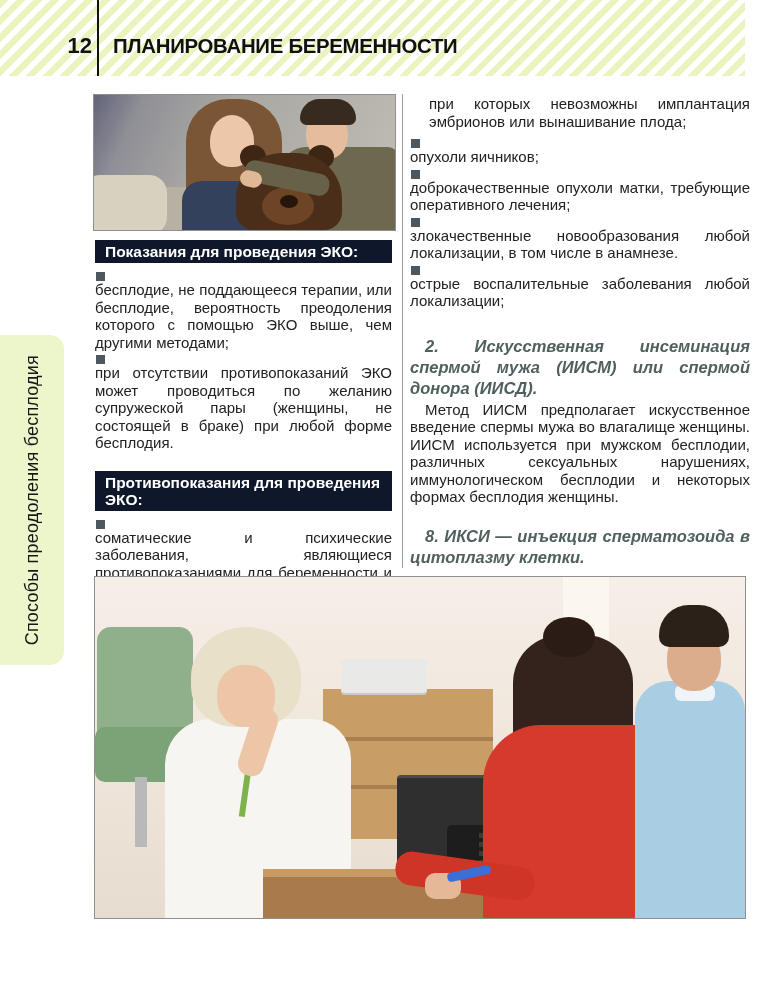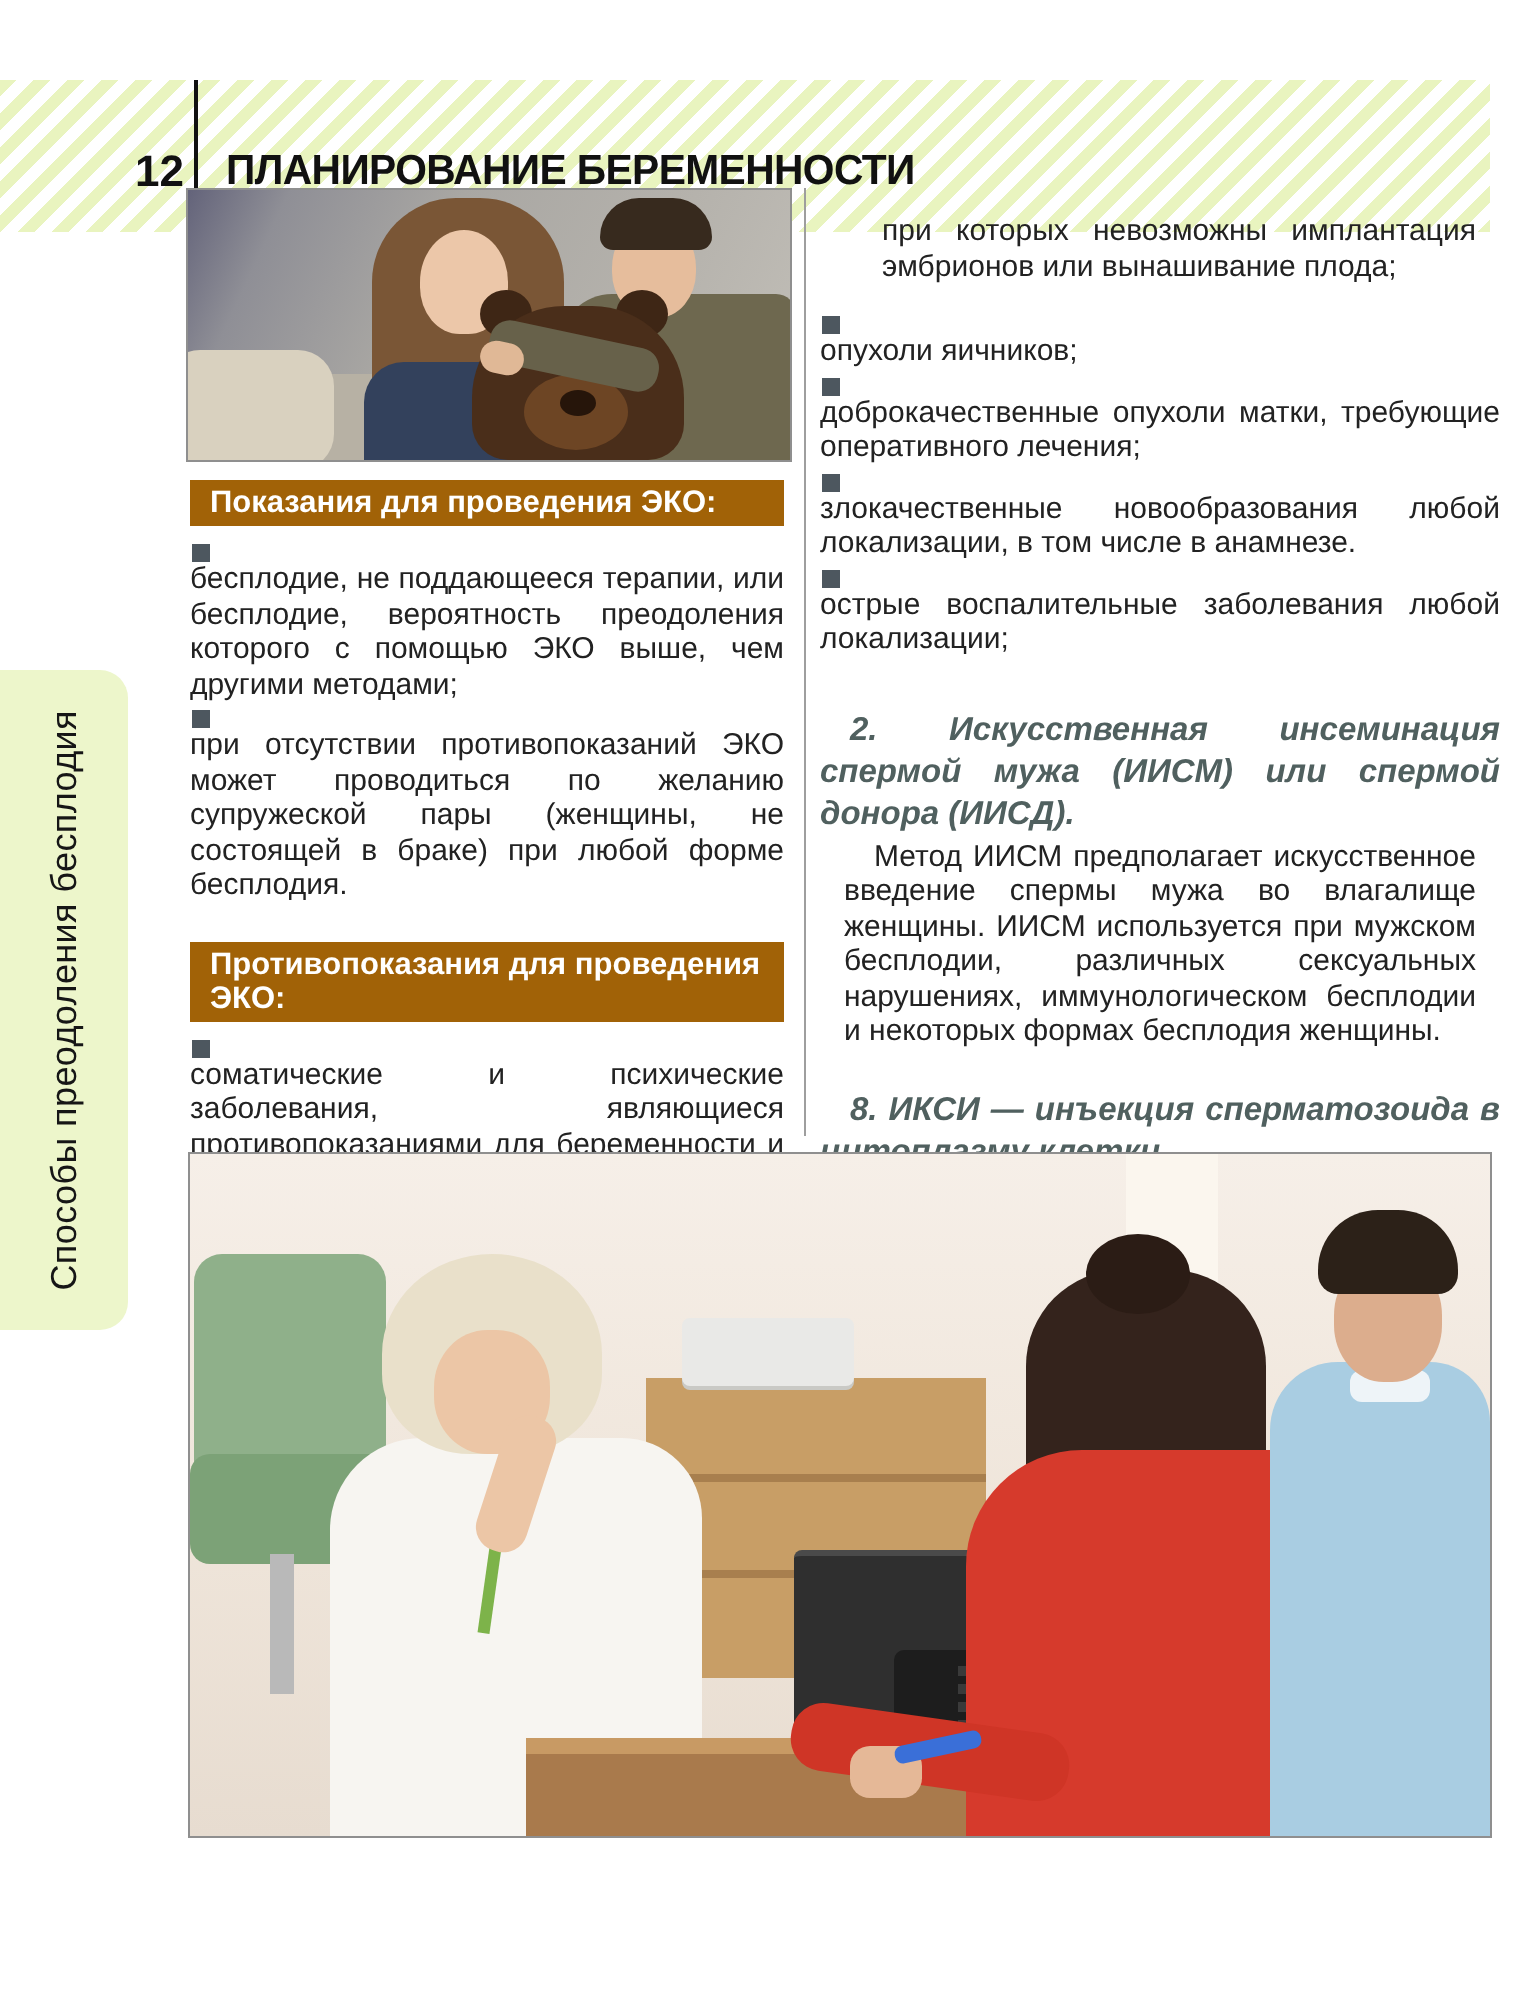--- a/index.html
+++ b/index.html
@@ -1,49 +1,49 @@
 <!DOCTYPE html>
 <html lang="ru"><head>
 <meta charset="utf-8">
 <style>
   html,body{margin:0;padding:0;background:#fff;}
   #page{position:relative;width:762px;height:1000px;background:#ffffff;overflow:hidden;
         font-family:"Liberation Sans",sans-serif;color:#222;}
 
   
   .header{position:absolute;left:0;top:0;width:745px;height:76px;
-          background:repeating-linear-gradient(135deg,#e9f4bf 0 6px,#ffffff 6px 12px);margin-top:40px;}
+          background:repeating-linear-gradient(135deg,#e9f4bf 0 6px,#ffffff 6px 12px);}
   .page-number{position:absolute;left:56px;top:33px;width:36px;text-align:right;
                font-size:22px;font-weight:bold;color:#111;line-height:26px;}
   .header-vline{position:absolute;left:97px;top:0;width:2px;height:76px;background:#111;}
   .page-title{position:absolute;left:113px;top:33px;font-size:21px;font-weight:bold;color:#111;
               line-height:26px;letter-spacing:-0.3px;transform:scaleX(0.97);transform-origin:left center;white-space:nowrap;}
 
   
   .side-tab{position:absolute;left:0;top:335px;width:64px;height:330px;background:#edf6cb;
             border-radius:0 14px 14px 0;display:flex;align-items:center;justify-content:center;}
   .side-tab span{writing-mode:vertical-rl;transform:rotate(180deg);font-size:18px;color:#161616;
                  letter-spacing:0.2px;white-space:nowrap;}
 
   
   .col-divider{position:absolute;left:402px;top:94px;width:1px;height:474px;background:#9e9e9e;}
   .left-col{position:absolute;left:95px;top:240px;width:297px;}
   .right-col{position:absolute;left:410px;top:95px;width:340px;}
 
-  .bar-heading{background:#a16207;color:#fff;font-weight:bold;font-size:15.5px;line-height:17px;
+  .bar-heading{background:#0f172a;color:#fff;font-weight:bold;font-size:15.5px;line-height:17px;
                padding:3px 8px 3px 10px;}
   .bar-heading.two-line{line-height:17px;}
 
   ul.sq{list-style:none;margin:5px 0 0 0;padding:0;}
   ul.sq li{display:flex;align-items:flex-start;font-size:15px;line-height:17.5px;
            text-align:justify;hyphens:auto;flex-direction:column;}
   .sq-icon{flex:0 0 9px;width:9px;height:9px;background:#4d575f;margin:4px 9px 0 1px;}
   ul.sq li > div{flex:1;}
 
-  .body-text{font-size:15px;line-height:17.5px;text-align:justify;hyphens:auto;margin:12px;}
+  .body-text{font-size:15px;line-height:17.5px;text-align:justify;hyphens:auto;margin:0;}
   .cont-par{padding-left:19px;}
   .indent{text-indent:15px;}
 
   .sub-heading{color:#50605f;font-weight:bold;font-style:italic;font-size:16.5px;line-height:21px;
                text-align:justify;text-indent:15px;margin:0;hyphens:auto;}
   .gap26{margin-top:26px;} .gap20{margin-top:20px;} .gap19{margin-top:19px;} .gap3{margin-top:3px;} .gap2{margin-top:2px;}
 
   
   .photo{position:absolute;border:1px solid #8f8f8f;overflow:hidden;}
   .photo *{position:absolute;}

